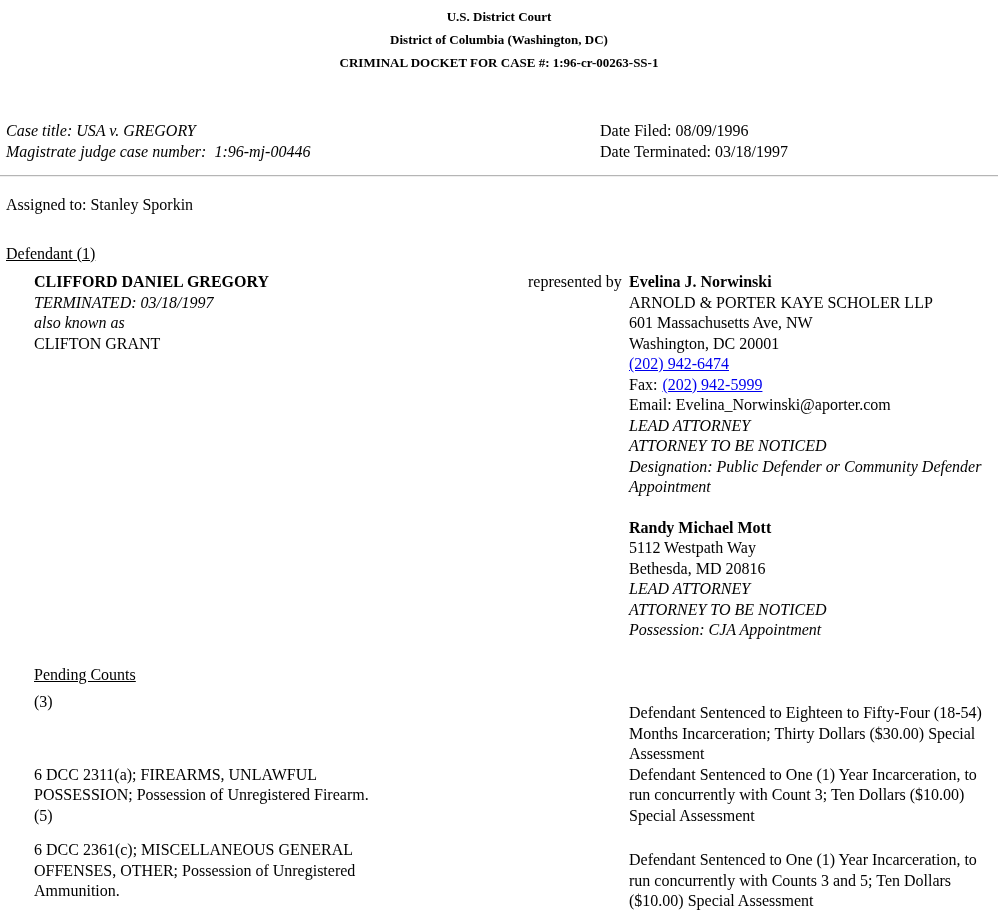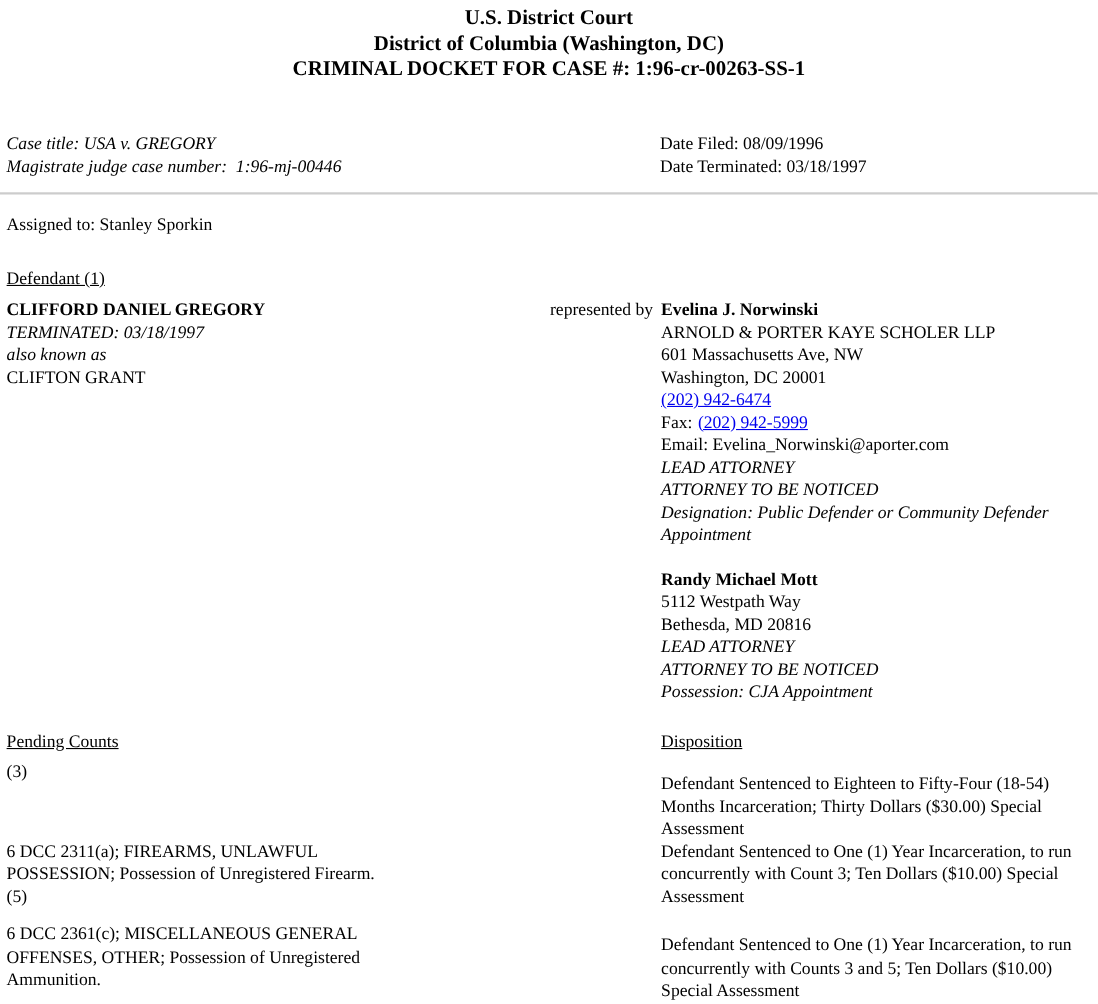--- a/index.html
+++ b/index.html
@@ -19,21 +19,21 @@
     padding: 0 6px;
     overflow: hidden;
   }
   .content { line-height: 20.5px; }
 
   
   .header {
     padding-top: 5px;
     text-align: center;
     font-weight: bold;
-    font-size: 19px;
+    font-size: 13px;
     line-height: 23px;
   }
 
   
   .case-info {
     margin-top: 46px;
     display: flex;
     line-height: 21px;
   }
   .case-info .left  { width: 594px; font-style: italic; }
@@ -55,20 +55,21 @@
     font-weight: normal;
     text-decoration: underline;
     line-height: 20.5px;
   }
   .defendant-heading { margin-top: 28px; }
 
   
   .grid {
     display: grid;
     grid-template-columns: 494px 101px 1fr;
+    margin-left: 28px;
   }
   .main-grid { margin-top: 8px; }
 
   .bold { font-weight: bold; }
   .italic { font-style: italic; }
 
   a.doc-link { color: #0000EE; text-decoration: underline; }
   .fax-link { margin-left: 5px; font-family: Liberation Serif, serif; }
 
   .attorney-2 { margin-top: 20px; }
@@ -140,21 +141,20 @@
         <div class="italic">ATTORNEY TO BE NOTICED</div>
         <div class="italic">Possession: CJA Appointment</div>
       </div>
 
     </div>
   </div>
 
   <div class="grid counts-heading-row content">
     <div class="section-heading">Pending Counts</div>
     <div></div>
-    <div class="section-heading">Disposition</div>
   </div>
 
   <div class="grid count-row-1 content">
     <div class="row-spacer">
       <div>(3)</div>
     </div>
     <div></div>
     <div class="disp-pad-1">Defendant Sentenced to Eighteen to Fifty-Four (18-54) Months Incarceration; Thirty Dollars ($30.00) Special Assessment</div>
   </div>
 

